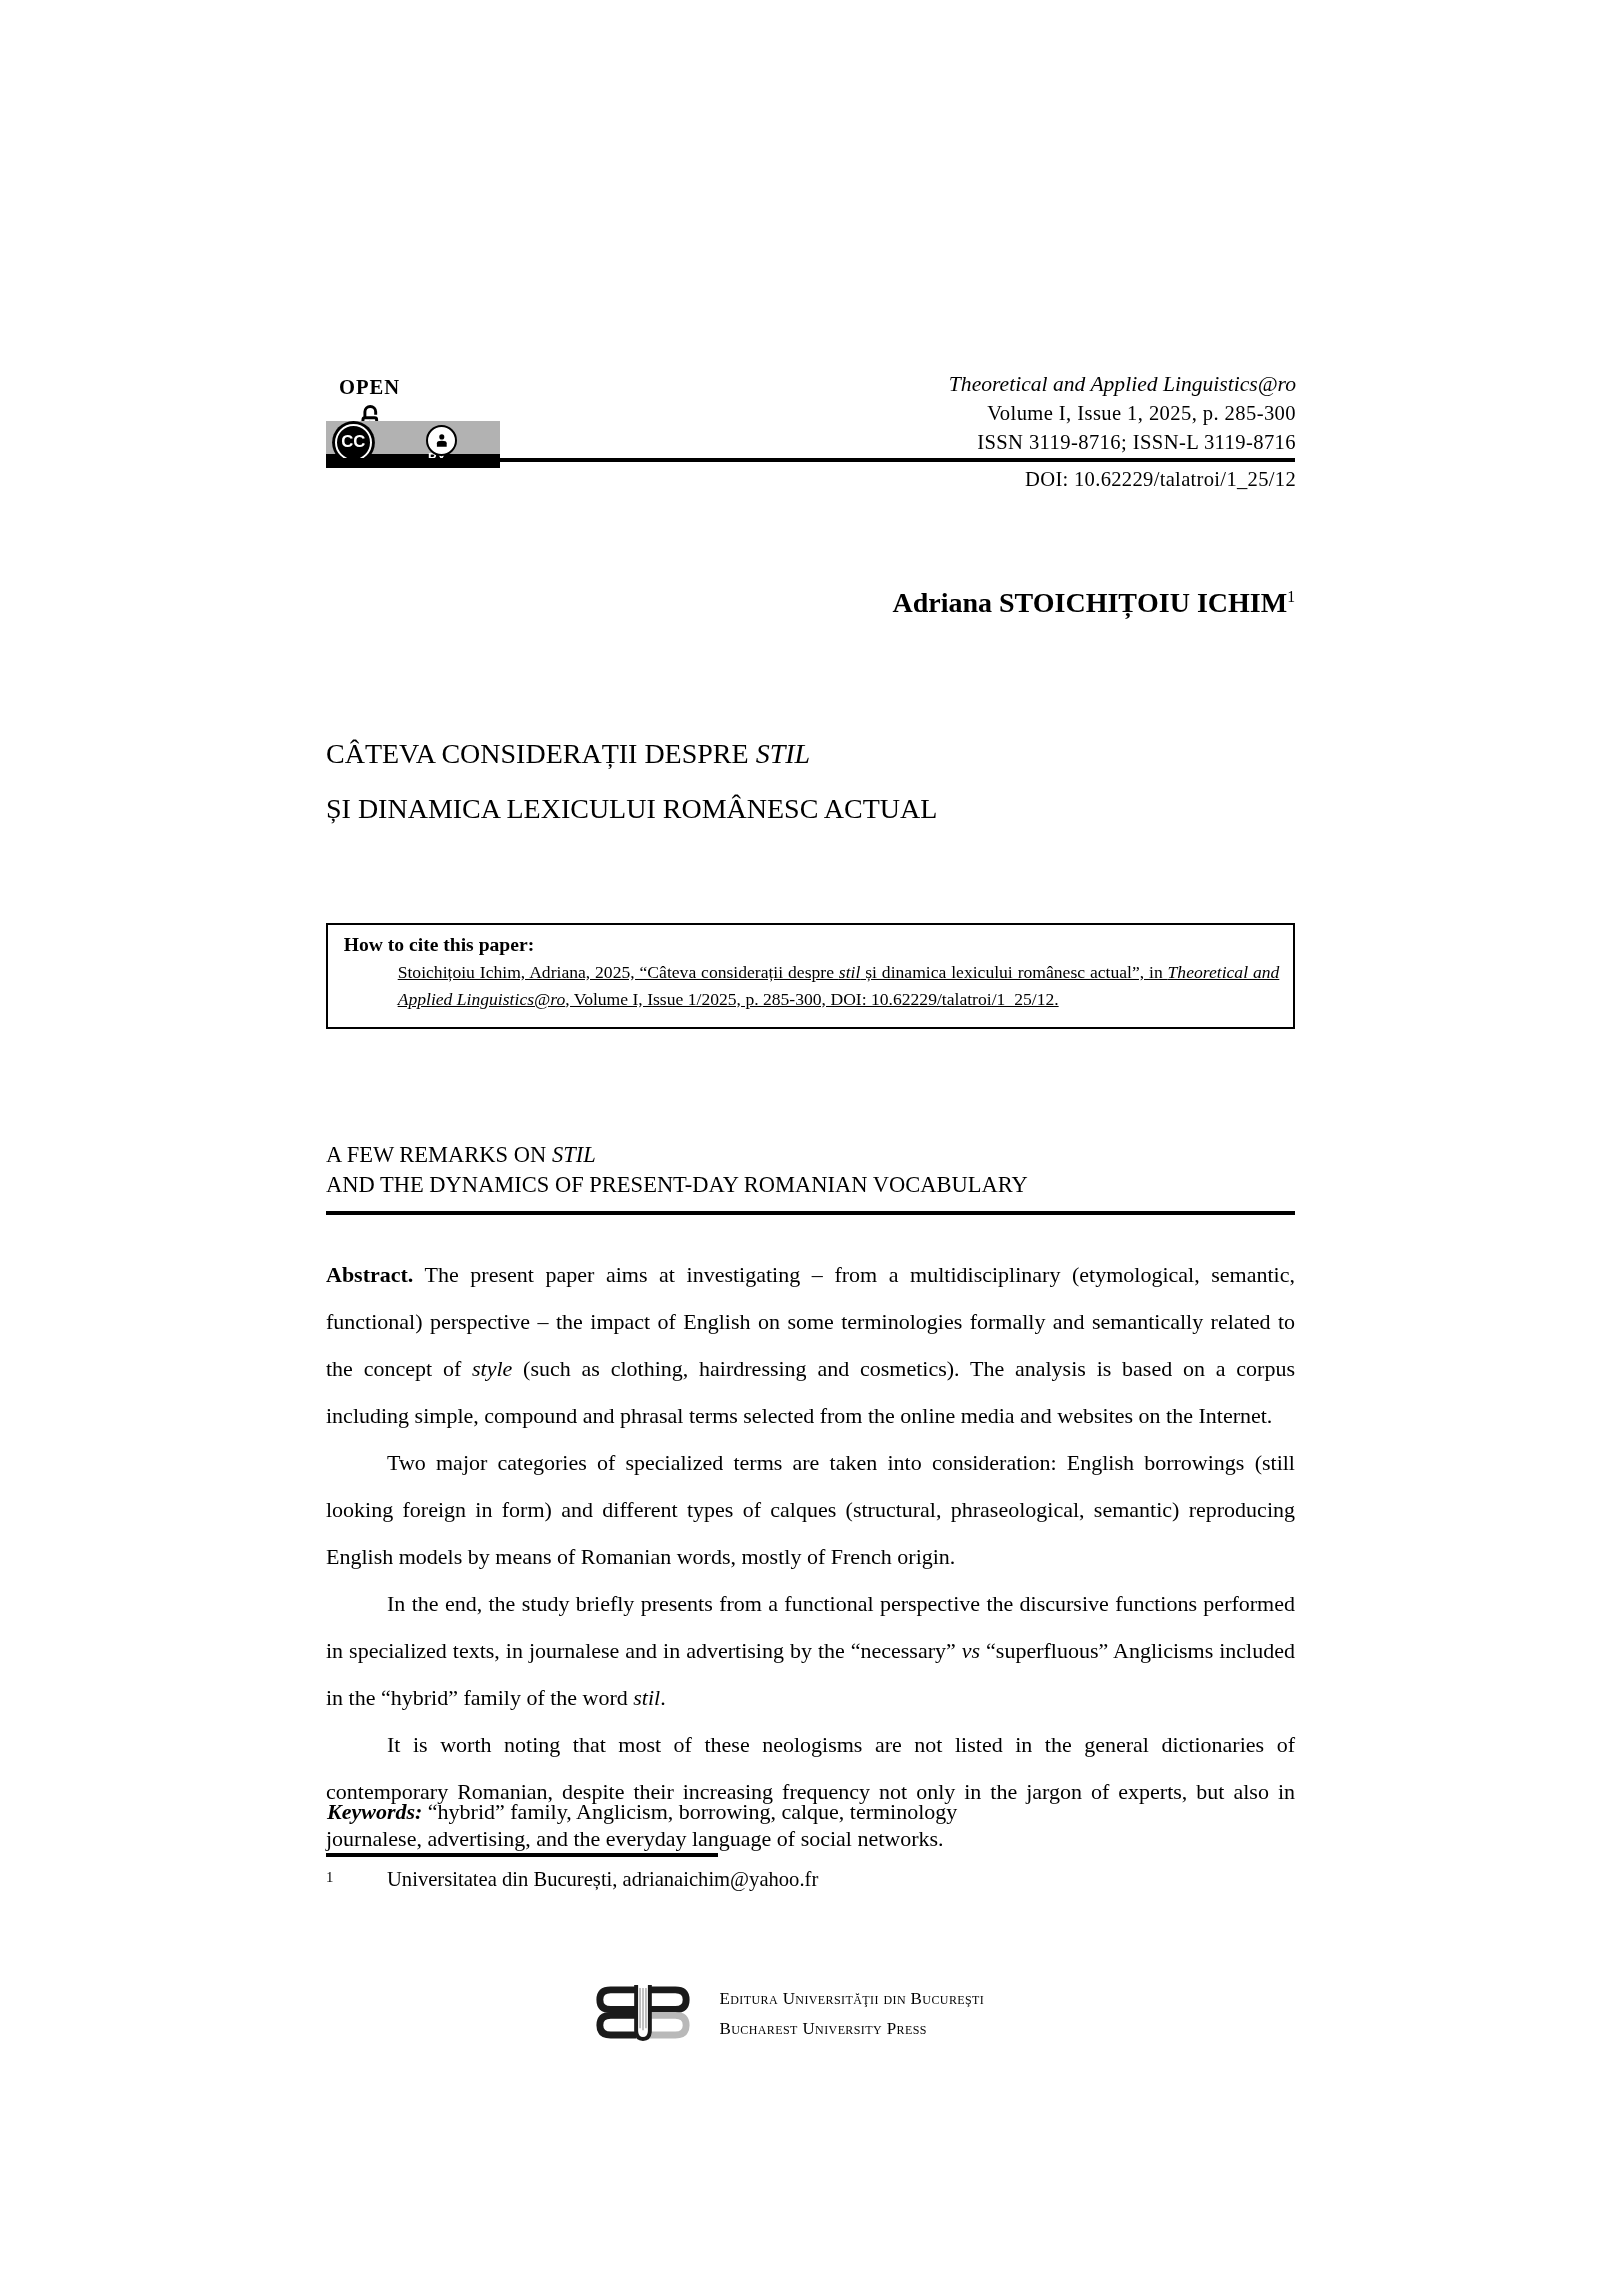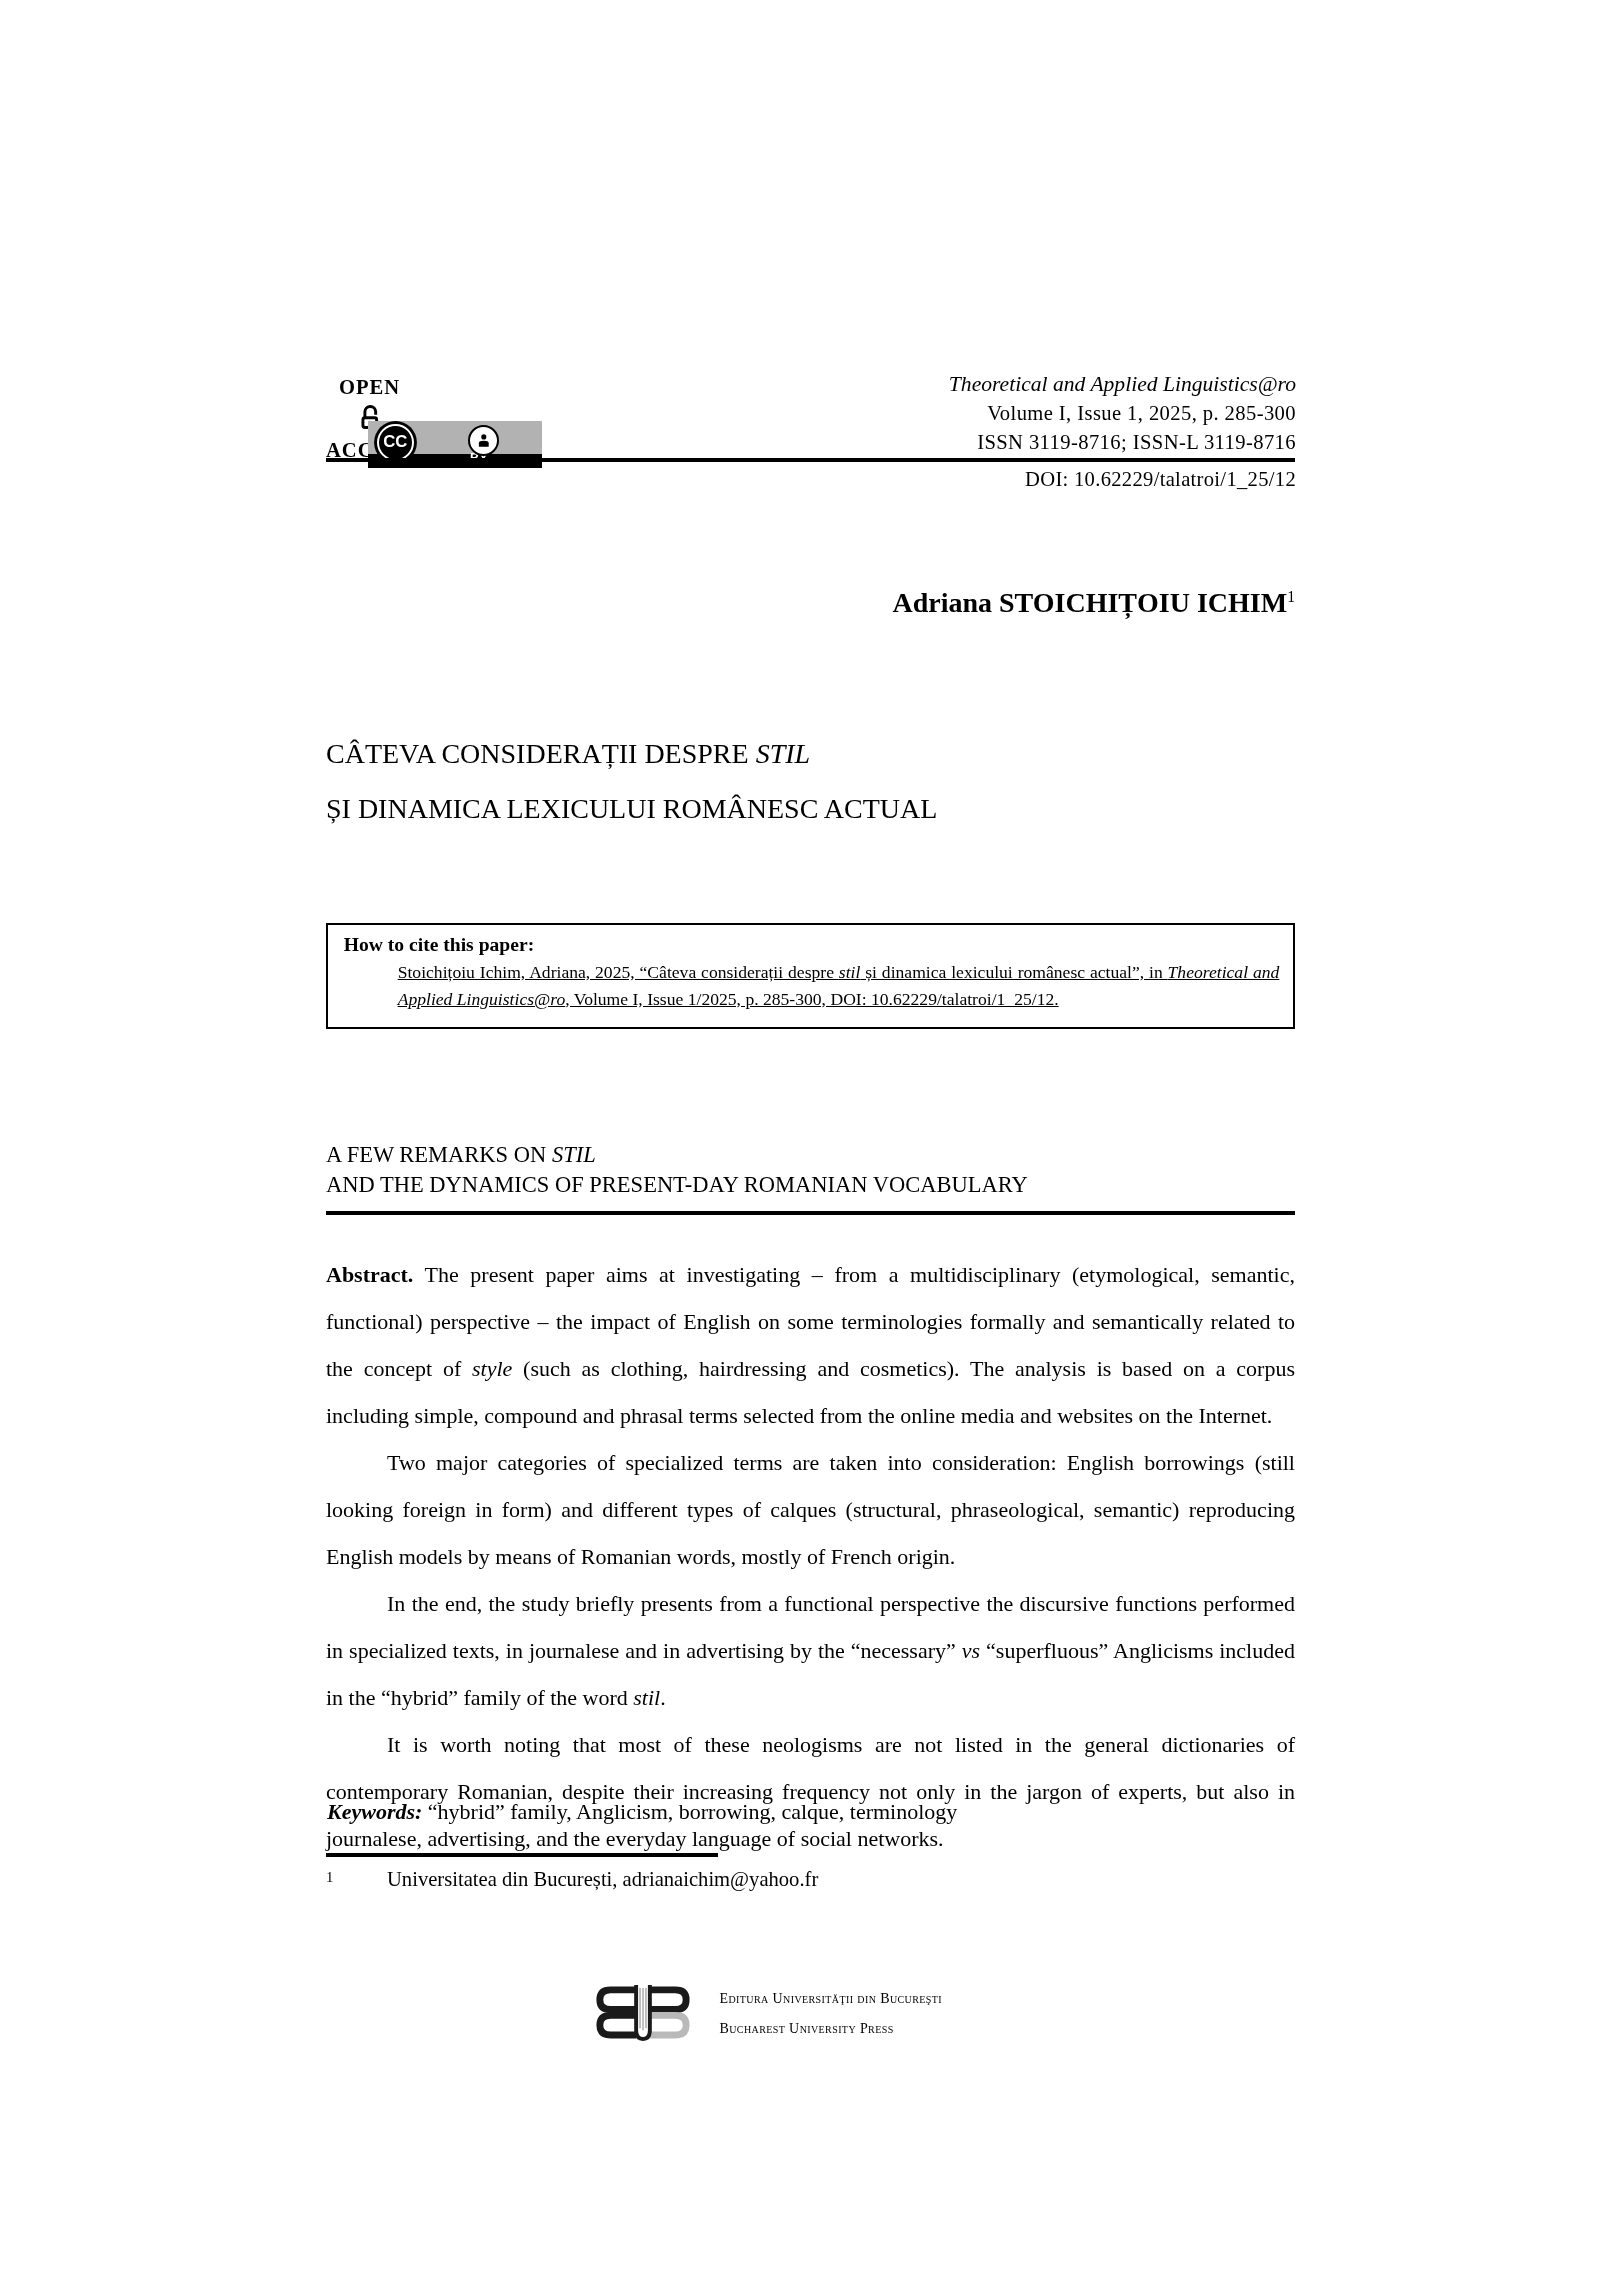--- a/index.html
+++ b/index.html
@@ -7,21 +7,21 @@
     position:relative;
     width:1620px;height:2293px;
     background:#ffffff;color:#000;
     font-family:"Liberation Serif", serif;
     overflow:hidden;
   }
   
   .oa-block{position:absolute;left:326px;top:376px;}
   .oa-line{display:flex;align-items:center;gap:4.9px;font-weight:bold;font-size:20.6px;letter-spacing:1px;flex-direction:column;}
   .oa-lock{display:inline-block;margin:0 2px;}
-  .cc-badge{position:absolute;left:326px;top:421px;width:174px;height:47px;background:#b2b2b2;margin-left:42px;}
+  .cc-badge{position:absolute;left:326px;top:421px;width:174px;height:47px;background:#b2b2b2;}
   .cc-strip{position:absolute;left:0;right:0;bottom:0;height:13.7px;background:#000;}
   .cc-strip span{position:absolute;left:102px;top:-2.9px;color:#fff;font-weight:bold;font-size:12.7px;font-family:"Liberation Sans",sans-serif;}
   .cc-circle{
     position:absolute;left:8.8px;top:2.9px;width:33px;height:33px;border-radius:50%;
     background:#000;color:#fff;border:2px solid #fff;box-shadow:0 0 0 2.9px #000;
     display:flex;align-items:center;justify-content:center;
     font-weight:bold;font-size:16.7px;font-family:"Liberation Sans",sans-serif;
   }
   .person-circle{
     position:absolute;left:100px;top:3.9px;width:27.4px;height:27.4px;border-radius:50%;
@@ -56,21 +56,21 @@
   .abstract .b{font-weight:bold;}
   .abstract .it{font-style:italic;}
   .keywords{position:absolute;left:326px;top:1798px;width:969px;font-size:22px;margin:1px;}
   .keywords .kw-label{font-weight:bold;font-style:italic;}
   
   .fn-rule{left:326px;top:1853px;width:392px;}
   .footnote{position:absolute;left:326px;top:1868px;width:969px;font-size:20.6px;display:flex;}
   .fn-marker{width:61px;font-size:14.7px;padding-top:1px;}
   
   .publisher{position:absolute;left:592px;top:1979px;display:flex;align-items:center;gap:25.5px;}
-  .pub-text{font-size:14px;line-height:30px;font-variant:small-caps;letter-spacing:0.4px;}
+  .pub-text{font-size:17px;line-height:30px;font-variant:small-caps;letter-spacing:0.4px;}
 </style>
 </head>
 <body>
 
 <div class="page">
 
   <div class="oa-block">
     <div class="oa-line">
       <span>OPEN</span>
       <span class="oa-lock">

